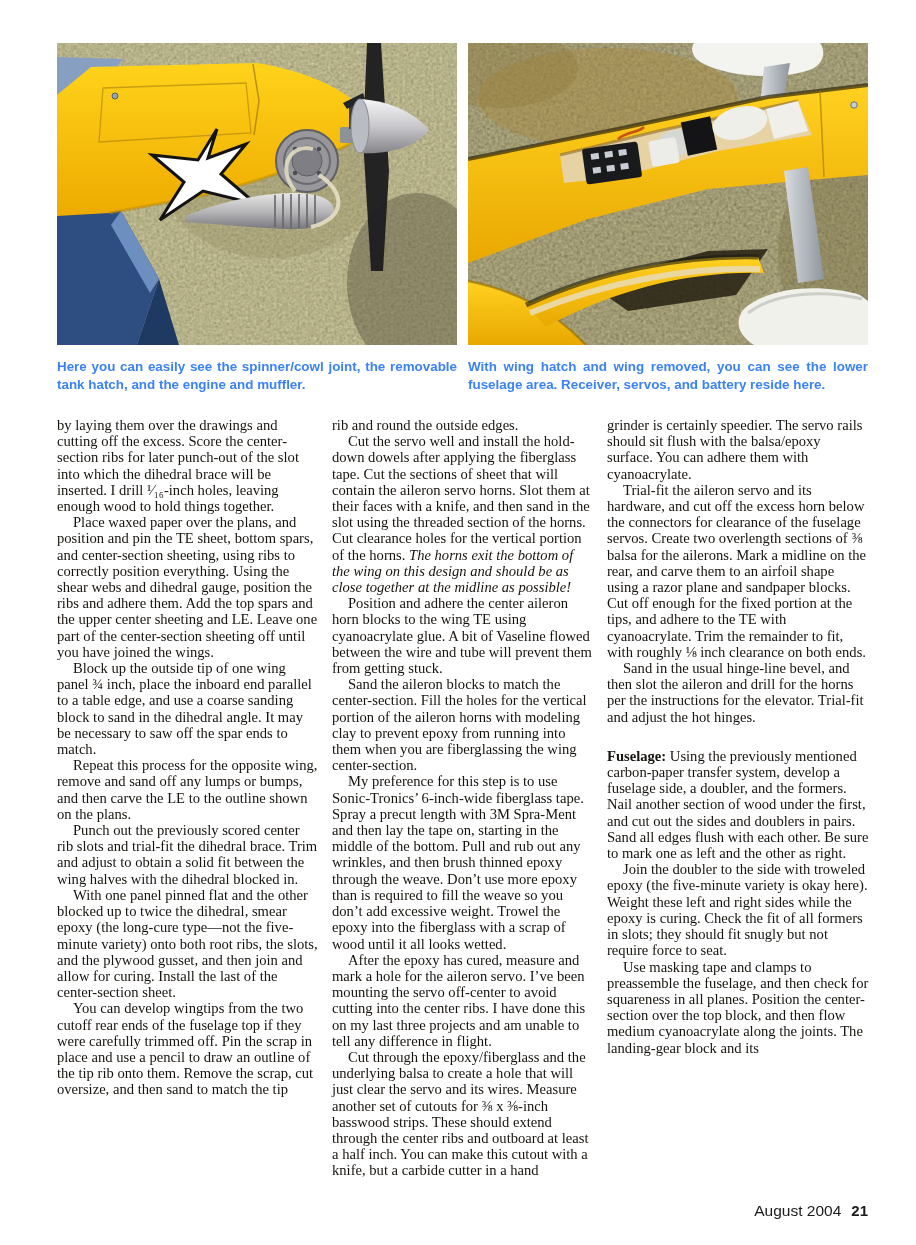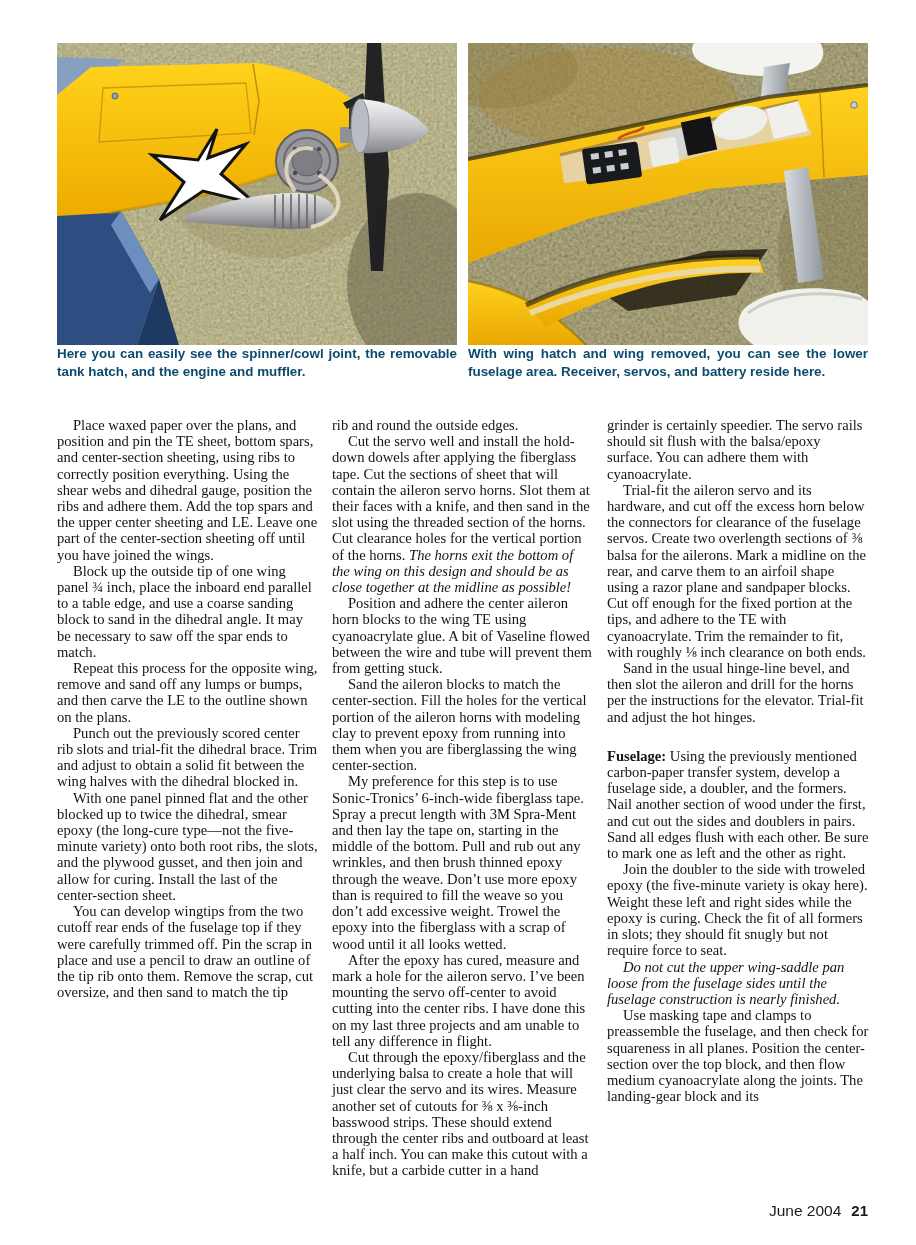--- a/index.html
+++ b/index.html
@@ -3,23 +3,23 @@
 <meta charset="utf-8">
 <style>
   * { margin:0; padding:0; box-sizing:border-box; }
   html,body { background:#ffffff; }
   .page { position:relative; width:916px; height:1245px; background:#ffffff; overflow:hidden; }
 
   .photo-row { position:absolute; top:43px; left:57px; display:flex; gap:11px; }
   .photo-row figure { width:400px; }
   .photo-row svg { display:block; }
   figcaption {
-    width:400px;
+    margin-top:13px; width:400px;
     font-family:"Liberation Sans", sans-serif; font-weight:bold;
-    font-size:13.4px; line-height:17.5px; color:#0c4a6e;
+    font-size:13.4px; line-height:17.5px; color:#3b82f6;
     text-align:justify;
   }
 
   .article {
     position:absolute; left:57px; top:417px; width:811px;
     display:flex; gap:13px; color:#17130e;
   }
   .col { width:262px; flex:0 0 262px; }
   .para {
     font-family:"Liberation Serif", serif;
@@ -164,20 +164,21 @@
         <path d="M276,266 C300,244 352,240 392,252 L400,258 L400,302 L286,302 C270,292 266,278 276,266 Z" fill="#f1f1ec"></path>
         <path d="M280,270 C306,250 354,246 394,256" stroke="#c6c6c0" stroke-width="3" fill="none" opacity="0.8"></path>
       </svg>
       <figcaption>With wing hatch and wing removed, you can see the lower fuselage area. Receiver, servos, and battery reside here.</figcaption>
     </figure>
 
   </div>
 
   <div class="article">
     <div class="col">
+        <p class="para"><span>by laying them over the drawings and cutting off the excess. Score the center-section ribs for later punch-out of the slot into which the dihedral brace will be inserted. I drill ¹⁄₁₆-inch holes, leaving enough wood to hold things together.</span></p>
         <p class="para indent"><span>Place waxed paper over the plans, and position and pin the TE sheet, bottom spars, and center-section sheeting, using ribs to correctly position everything. Using the shear webs and dihedral gauge, position the ribs and adhere them. Add the top spars and the upper center sheeting and LE. Leave one part of the center-section sheeting off until you have joined the wings.</span></p>
         <p class="para indent"><span>Block up the outside tip of one wing panel ¾ inch, place the inboard end parallel to a table edge, and use a coarse sanding block to sand in the dihedral angle. It may be necessary to saw off the spar ends to match.</span></p>
         <p class="para indent"><span>Repeat this process for the opposite wing, remove and sand off any lumps or bumps, and then carve the LE to the outline shown on the plans.</span></p>
         <p class="para indent"><span>Punch out the previously scored center rib slots and trial-fit the dihedral brace. Trim and adjust to obtain a solid fit between the wing halves with the dihedral blocked in.</span></p>
         <p class="para indent"><span>With one panel pinned flat and the other blocked up to twice the dihedral, smear epoxy (the long-cure type—not the five-minute variety) onto both root ribs, the slots, and the plywood gusset, and then join and allow for curing. Install the last of the center-section sheet.</span></p>
         <p class="para indent"><span>You can develop wingtips from the two cutoff rear ends of the fuselage top if they were carefully trimmed off. Pin the scrap in place and use a pencil to draw an outline of the tip rib onto them. Remove the scrap, cut oversize, and then sand to match the tip</span></p>
       </div>
     <div class="col">
         <p class="para"><span>rib and round the outside edges.</span></p>
         <p class="para indent"><span>Cut the servo well and install the hold-down dowels after applying the fiberglass tape. Cut the sections of sheet that will contain the aileron servo horns. Slot them at their faces with a knife, and then sand in the slot using the threaded section of the horns. Cut clearance holes for the vertical portion of the horns. </span><span class="italic">The horns exit the bottom of the wing on this design and should be as close together at the midline as possible!</span></p>
@@ -186,22 +187,21 @@
         <p class="para indent"><span>My preference for this step is to use Sonic-Tronics’ 6-inch-wide fiberglass tape. Spray a precut length with 3M Spra-Ment and then lay the tape on, starting in the middle of the bottom. Pull and rub out any wrinkles, and then brush thinned epoxy through the weave. Don’t use more epoxy than is required to fill the weave so you don’t add excessive weight. Trowel the epoxy into the fiberglass with a scrap of wood until it all looks wetted.</span></p>
         <p class="para indent"><span>After the epoxy has cured, measure and mark a hole for the aileron servo. I’ve been mounting the servo off-center to avoid cutting into the center ribs. I have done this on my last three projects and am unable to tell any difference in flight.</span></p>
         <p class="para indent"><span>Cut through the epoxy/fiberglass and the underlying balsa to create a hole that will just clear the servo and its wires. Measure another set of cutouts for ⅜ x ⅜-inch basswood strips. These should extend through the center ribs and outboard at least a half inch. You can make this cutout with a knife, but a carbide cutter in a hand</span></p>
       </div>
     <div class="col">
         <p class="para"><span>grinder is certainly speedier. The servo rails should sit flush with the balsa/epoxy surface. You can adhere them with cyanoacrylate.</span></p>
         <p class="para indent"><span>Trial-fit the aileron servo and its hardware, and cut off the excess horn below the connectors for clearance of the fuselage servos. Create two overlength sections of ⅜ balsa for the ailerons. Mark a midline on the rear, and carve them to an airfoil shape using a razor plane and sandpaper blocks. Cut off enough for the fixed portion at the tips, and adhere to the TE with cyanoacrylate. Trim the remainder to fit, with roughly ⅛ inch clearance on both ends.</span></p>
         <p class="para indent"><span>Sand in the usual hinge-line bevel, and then slot the aileron and drill for the horns per the instructions for the elevator. Trial-fit and adjust the hot hinges.</span></p>
         <p class="para space-before"><span class="bold">Fuselage:</span><span> Using the previously mentioned carbon-paper transfer system, develop a fuselage side, a doubler, and the formers. Nail another section of wood under the first, and cut out the sides and doublers in pairs. Sand all edges flush with each other. Be sure to mark one as left and the other as right.</span></p>
         <p class="para indent"><span>Join the doubler to the side with troweled epoxy (the five-minute variety is okay here). Weight these left and right sides while the epoxy is curing. Check the fit of all formers in slots; they should fit snugly but not require force to seat.</span></p>
-        <p class="para indent"><span class="italic">Do not cut the upper wing-saddle pan loose from the fuselage sides until the fuselage construction is nearly finished.</span></p>
         <p class="para indent"><span>Use masking tape and clamps to preassemble the fuselage, and then check for squareness in all planes. Position the center-section over the top block, and then flow medium cyanoacrylate along the joints. The landing-gear block and its</span></p>
       </div>
   </div>
 
   <div class="footer">
-    <span>June 2004</span><span class="pagenum">21</span>
+    <span>August 2004</span><span class="pagenum">21</span>
   </div>
 
 </div>
 
 </body></html>

